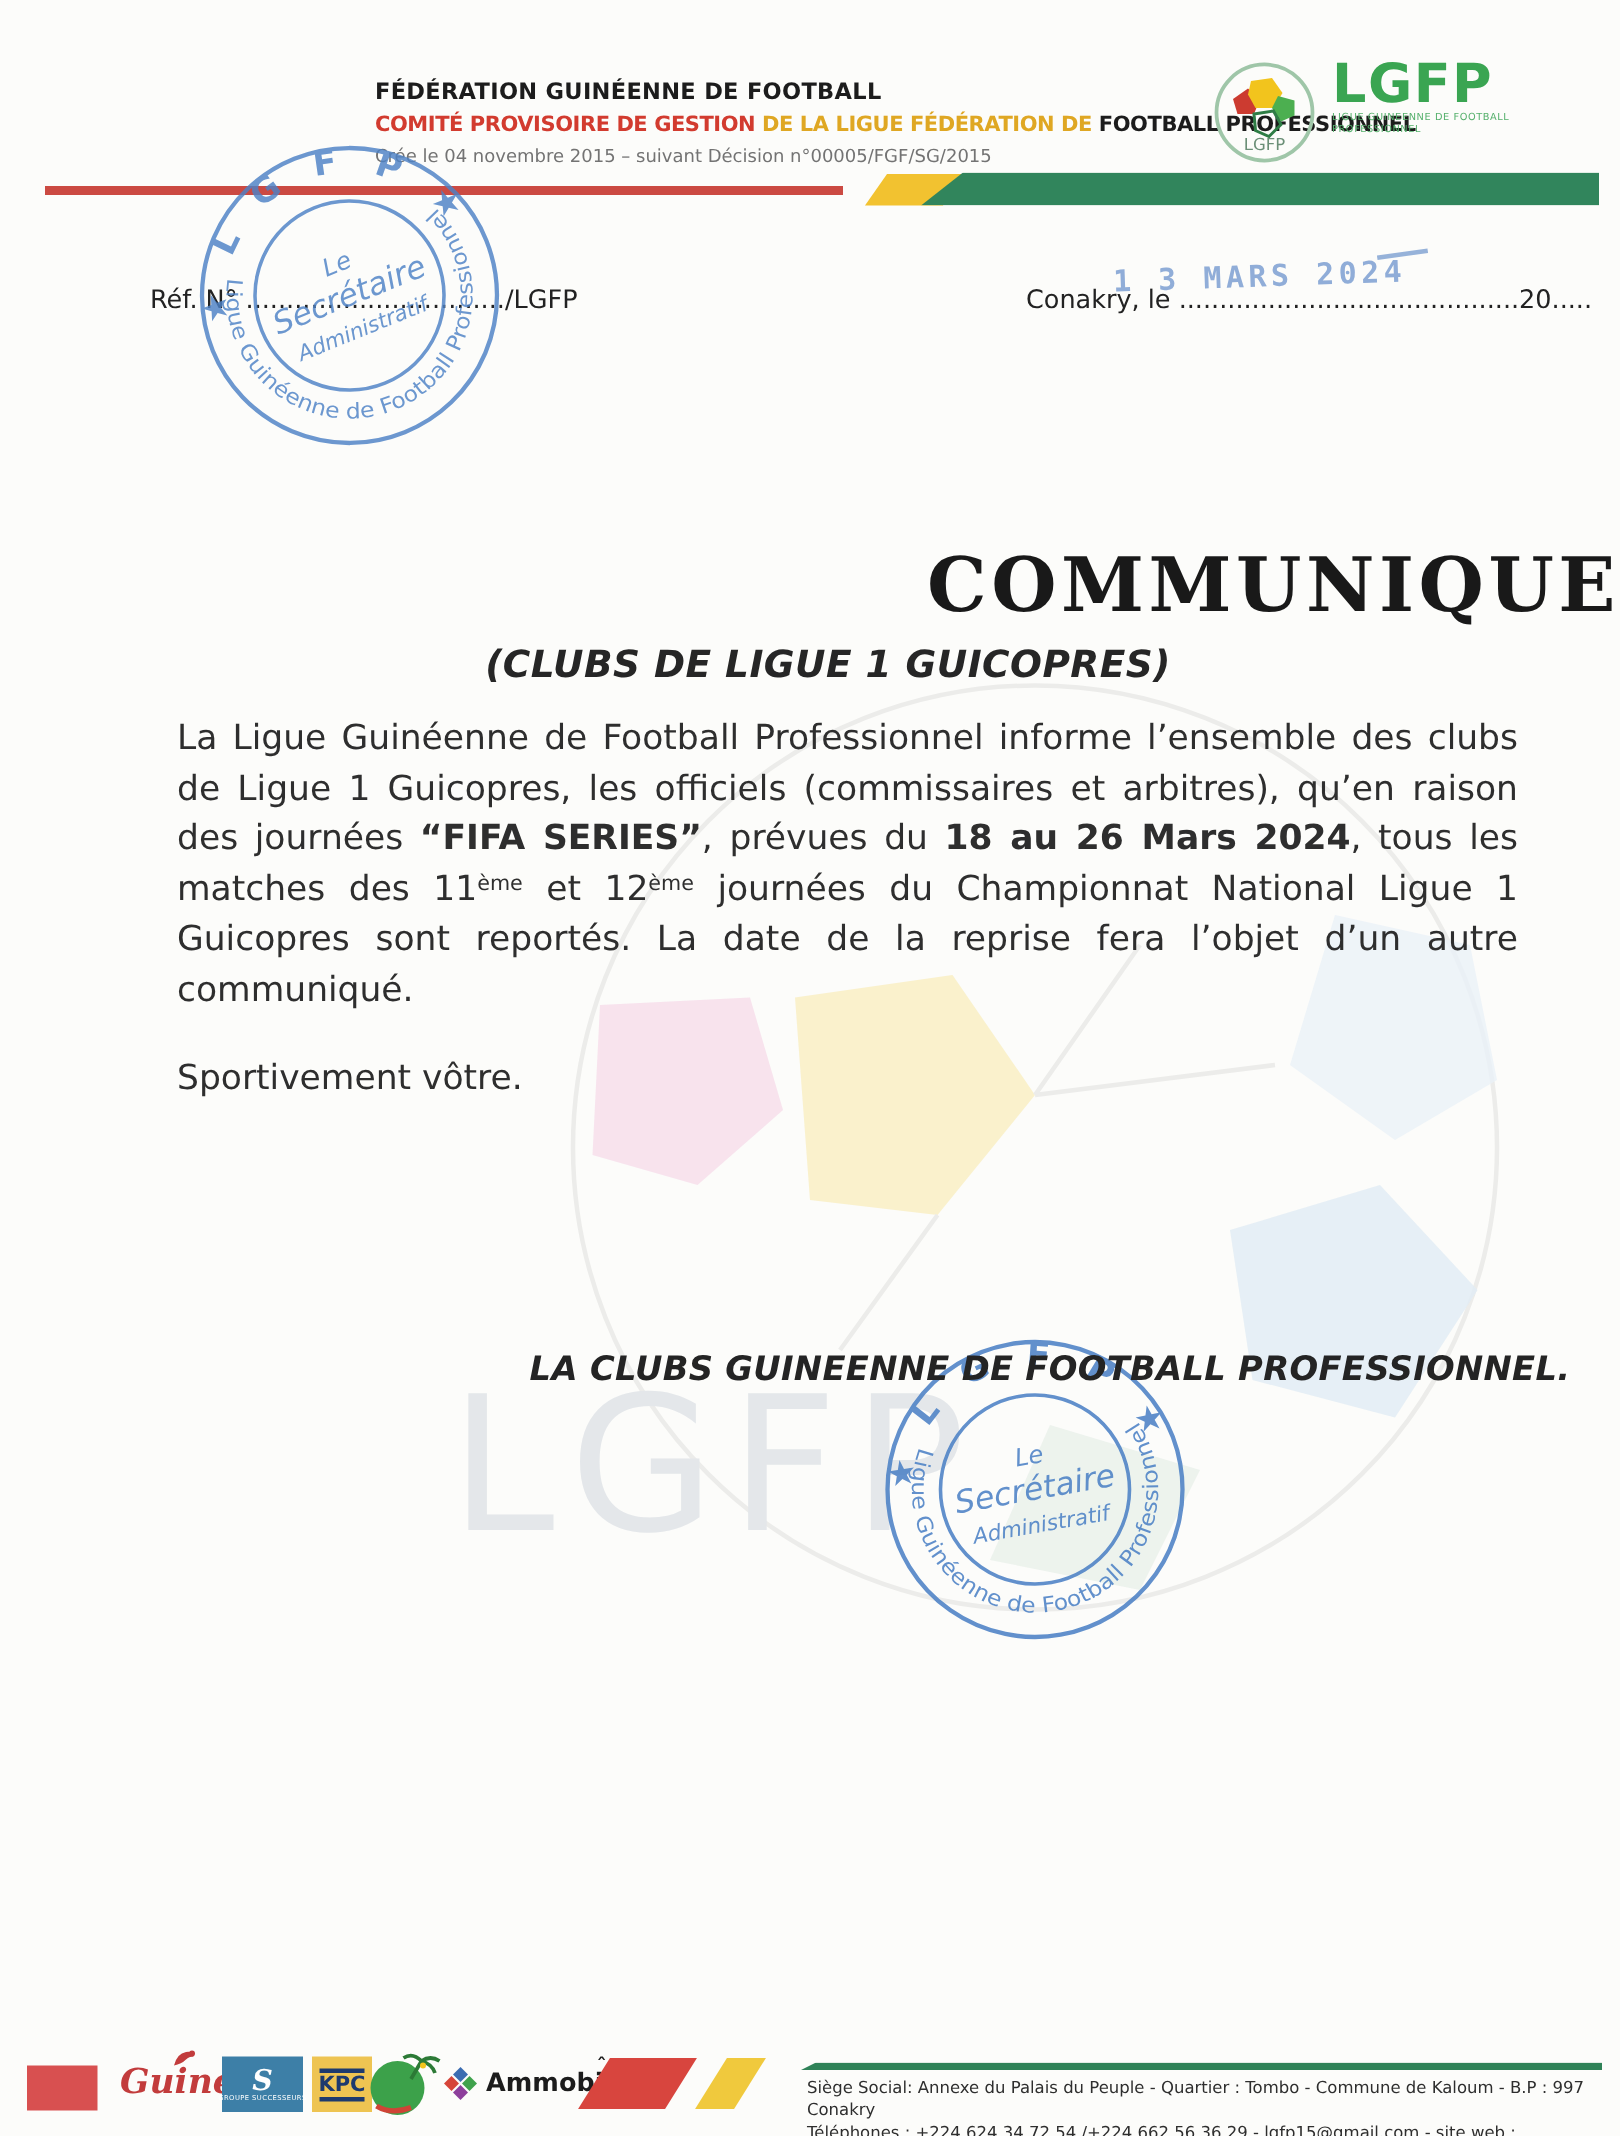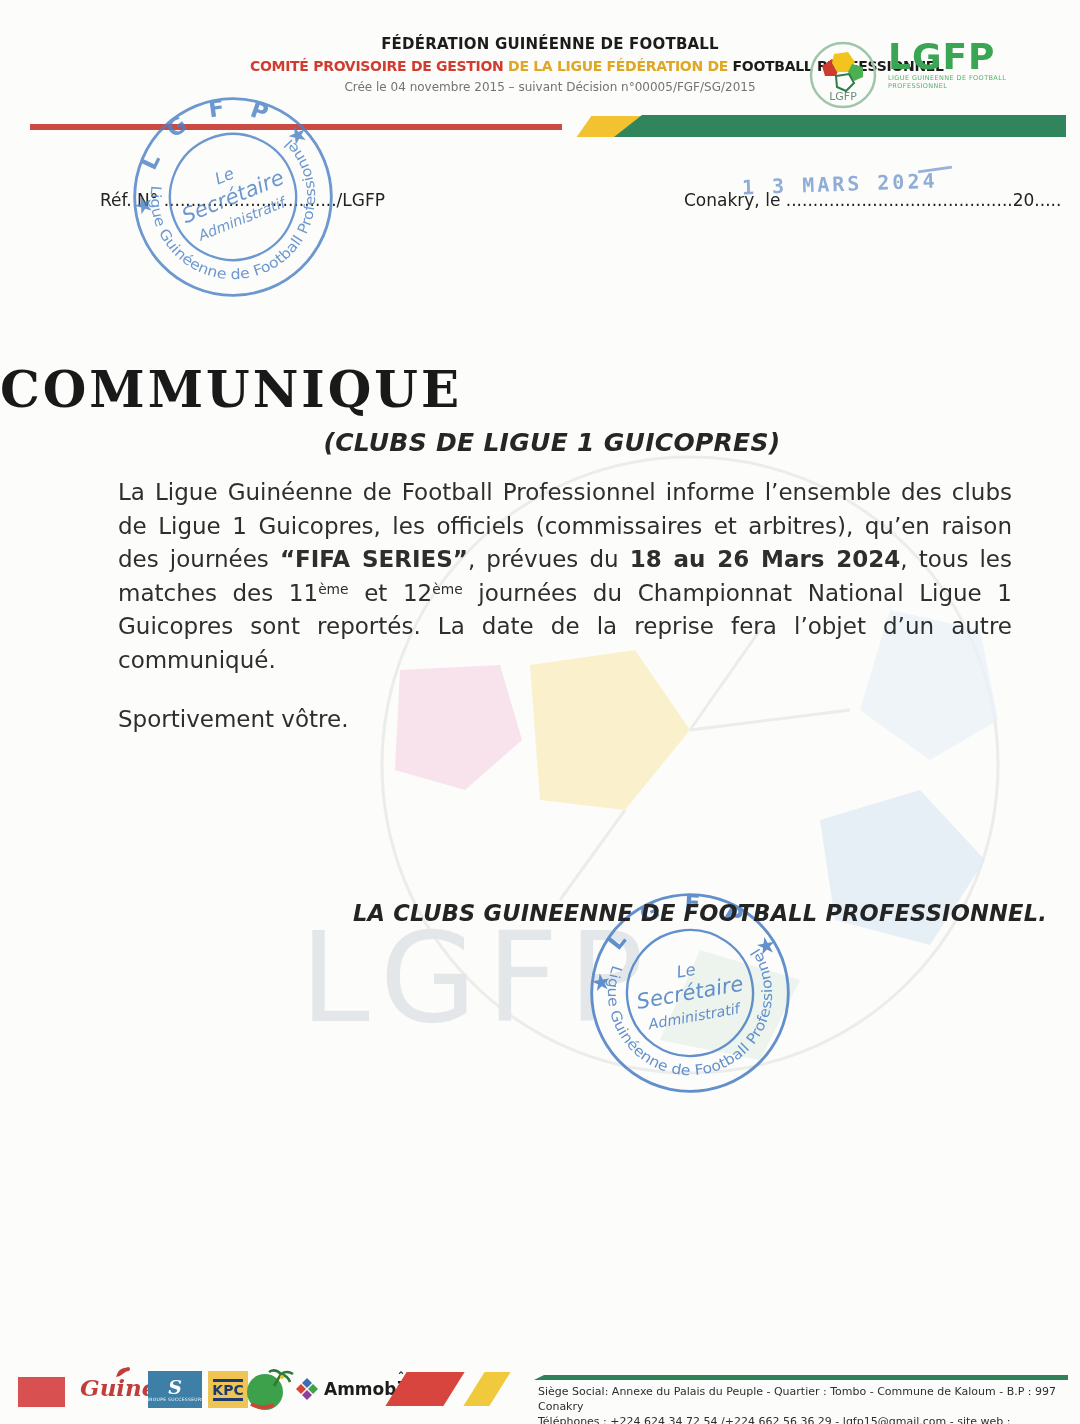--- a/index.html
+++ b/index.html
@@ -15,21 +15,21 @@
   .fgf-crest{position:absolute;left:163px;top:14px;width:112px;height:120px;z-index:4;}
   .fgf-shield{width:100%;height:100%;background:#f2c51d;
       clip-path:polygon(30% 0%,70% 0%,100% 34%,50% 100%,0% 34%);
       display:flex;flex-direction:column;align-items:center;}
   .fgf-country{font-size:6px;font-weight:bold;color:#7a1f16;margin-top:6px;letter-spacing:1px;}
   .fgf-abbr{font-family:"DejaVu Serif",serif;font-style:italic;font-weight:bold;
             font-size:27px;color:#d23b2f;line-height:26px;}
   .fgf-map{margin-top:-2px;}
   .fgf-banner{width:46px;height:5px;background:#b3392c;border-radius:2px;margin-top:2px;}
 
-  .hdr-text{position:absolute;left:250px;top:35px;width:600px;text-align:center;z-index:3;}
+  .hdr-text{position:absolute;left:250px;top:52px;width:600px;text-align:left;z-index:3;}
   .hdr-l1{font-size:15px;font-weight:bold;color:#1c1c1c;letter-spacing:.2px;}
   .hdr-l2{font-size:14px;font-weight:bold;letter-spacing:-.3px;margin-top:5px;white-space:nowrap;}
   .hdr-l2 .red{color:#d23b2f;} .hdr-l2 .gold{color:#dfa723;} .hdr-l2 .blk{color:#1c1c1c;}
   .hdr-l3{font-size:12px;color:#737373;margin-top:6px;}
 
   .lgfp-logo{position:absolute;left:808px;top:40px;z-index:3;display:flex;align-items:flex-start;}
   .lgfp-big{font-size:36px;font-weight:bold;color:#3aa552;letter-spacing:1px;line-height:34px;margin-left:10px;}
   .lgfp-tags{margin-left:10px;}
   .lgfp-tag{font-size:6.5px;color:#55b06c;letter-spacing:.4px;line-height:8px;}
 
@@ -43,21 +43,21 @@
   
   .ref-line{position:absolute;left:100px;top:190px;font-size:17px;color:#222;z-index:3;}
   .date-line{position:absolute;left:684px;top:190px;font-size:17px;color:#222;z-index:3;white-space:nowrap;text-align:right;}
   .date-stamp{position:absolute;left:742px;top:172px;z-index:5;transform:rotate(-2deg);
       font-family:"DejaVu Sans Mono",monospace;font-weight:bold;font-size:20px;
       letter-spacing:3px;color:rgba(124,159,209,.85);}
   .date-stamp-arrow{position:absolute;left:918px;top:168px;width:34px;height:3px;
       background:rgba(124,159,209,.8);transform:rotate(-8deg);z-index:5;}
 
   
-  .doc-title{position:absolute;left:0;top:360px;width:1080px;text-align:left;z-index:3;
+  .doc-title{position:absolute;left:0;top:360px;width:1080px;text-align:right;z-index:3;
       font-family:"DejaVu Serif",serif;font-weight:bold;font-size:50px;letter-spacing:3px;color:#191919;}
   .doc-subtitle{position:absolute;left:0;top:428px;width:1080px;text-align:center;z-index:3;
       font-weight:bold;font-style:italic;font-size:25px;color:#262626;letter-spacing:.3px;margin-left:12px;}
 
   .body-text{position:absolute;left:118px;top:476px;width:894px;z-index:3;
       font-size:23px;line-height:33.5px;text-align:justify;color:#2e2e2e;}
   .body-text p{margin:0 0 26px 0;}
   .b{font-weight:bold;}
   sup{font-size:.6em;line-height:0;vertical-align:7px;}
 

